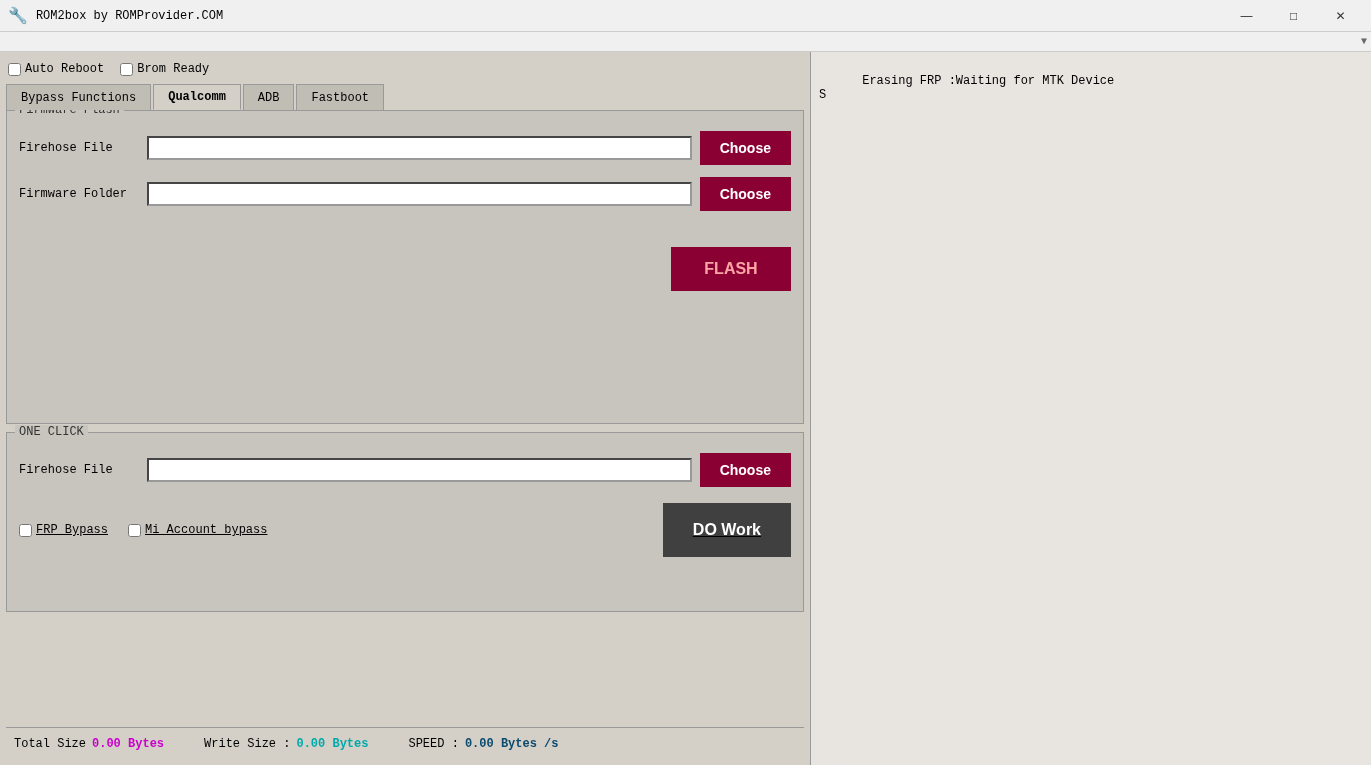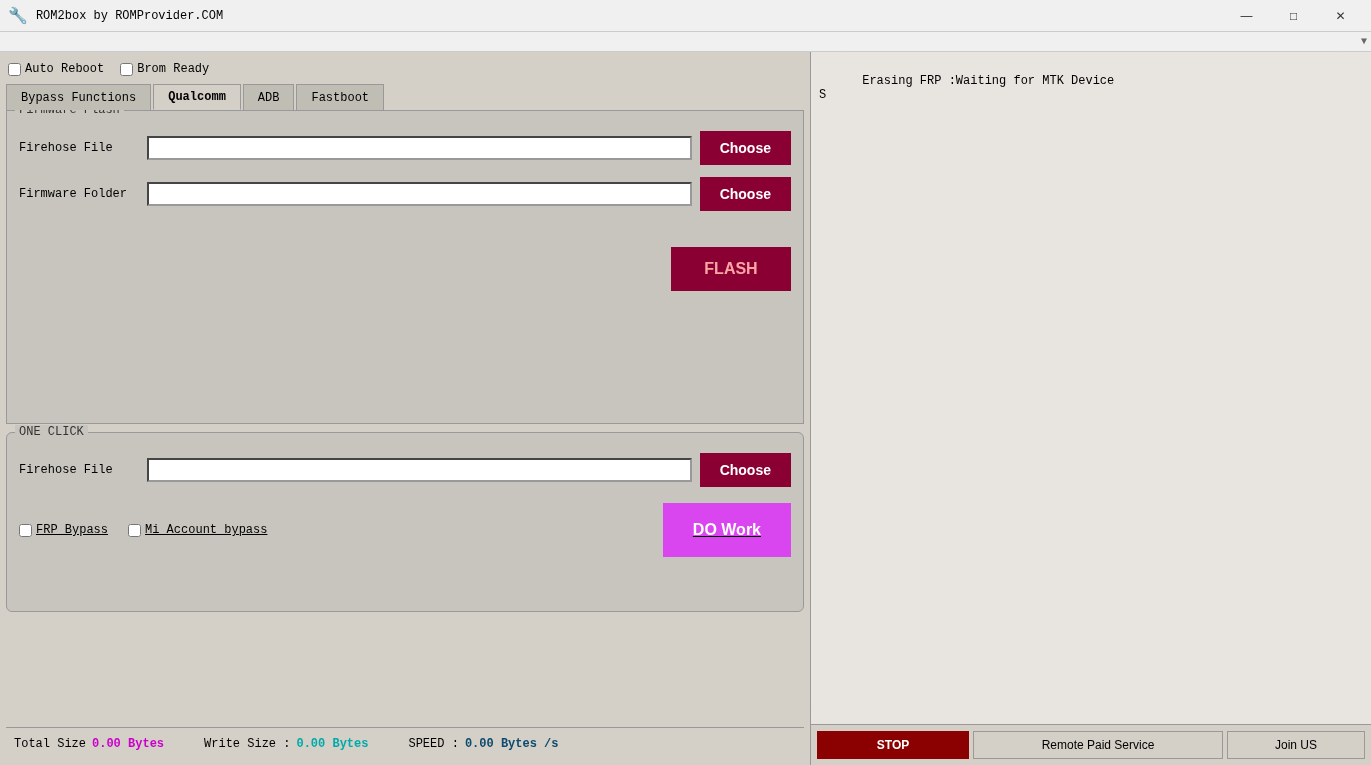--- a/index.html
+++ b/index.html
@@ -195,38 +195,37 @@
       font-weight: bold;
       cursor: pointer;
       min-width: 120px;
       height: 44px;
       margin-top: 16px;
       margin-left: auto;
       display: block;
     }
 
     .btn-dowork {
-      background: #d946ef;
+      background: #404040;
       color: white;
       border: none;
       padding: 8px 30px;
       font-size: 16px;
       font-weight: bold;
       cursor: pointer;
       min-width: 120px;
       height: 54px;
     }
 
     .firmware-flash-section {
       min-height: 280px;
     }
 
     .one-click-section {
       min-height: 180px;
-      border-radius: 6px;
     }
 
     .bypass-row {
       display: flex;
       align-items: center;
       justify-content: space-between;
       margin-top: 16px;
       text-decoration: underline;
     }
     .bypass-checkboxes {
@@ -420,20 +419,15 @@
       </div>
     </div>
 
   </div>
 
   <div class="right-panel">
     <div class="console-area">
       <span>Erasing FRP :Waiting for MTK Device
 S</span>
     </div>
-    <div class="console-buttons">
-      <button class="btn-stop">STOP</button>
-      <button class="btn-remote">Remote Paid Service</button>
-      <button class="btn-join">Join US</button>
-    </div>
   </div>
 
 </div>
 
 </body></html>

